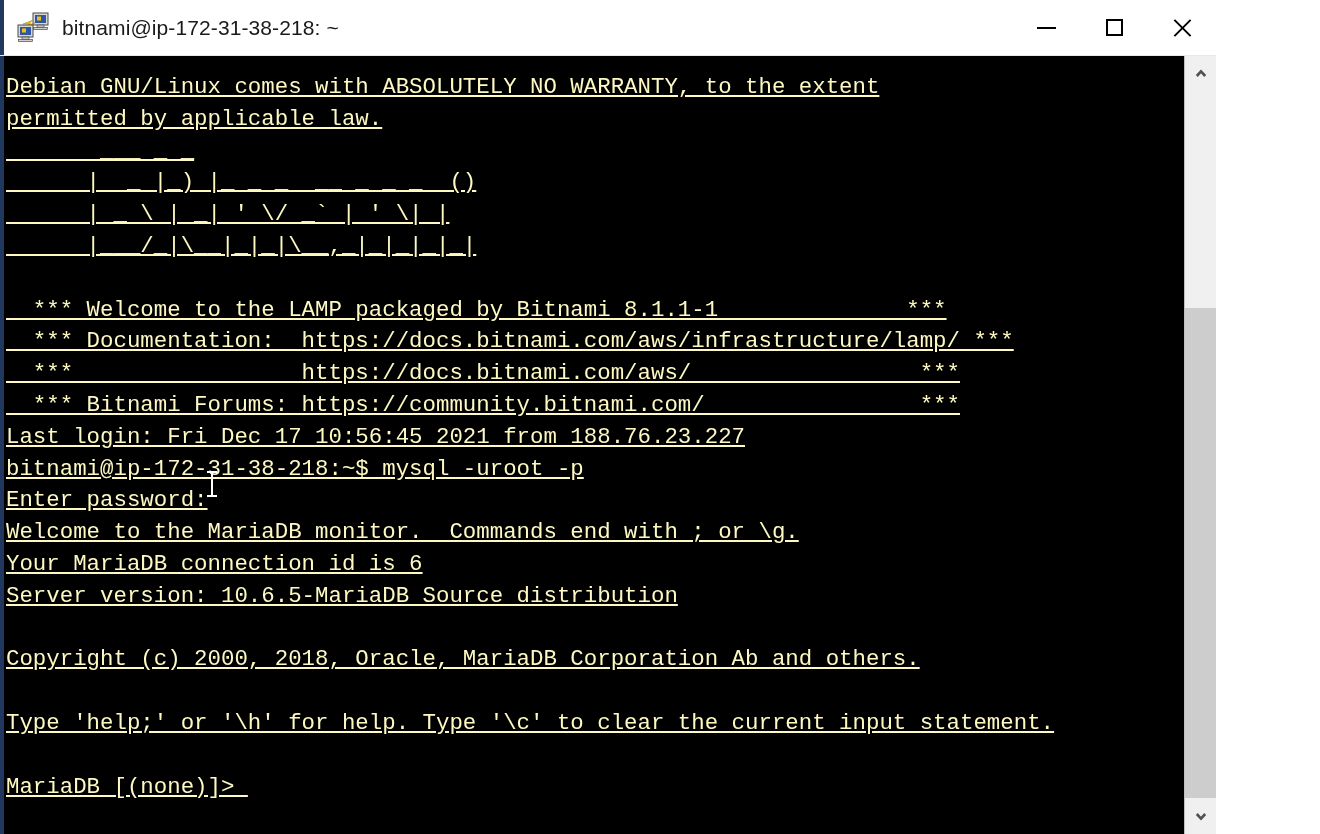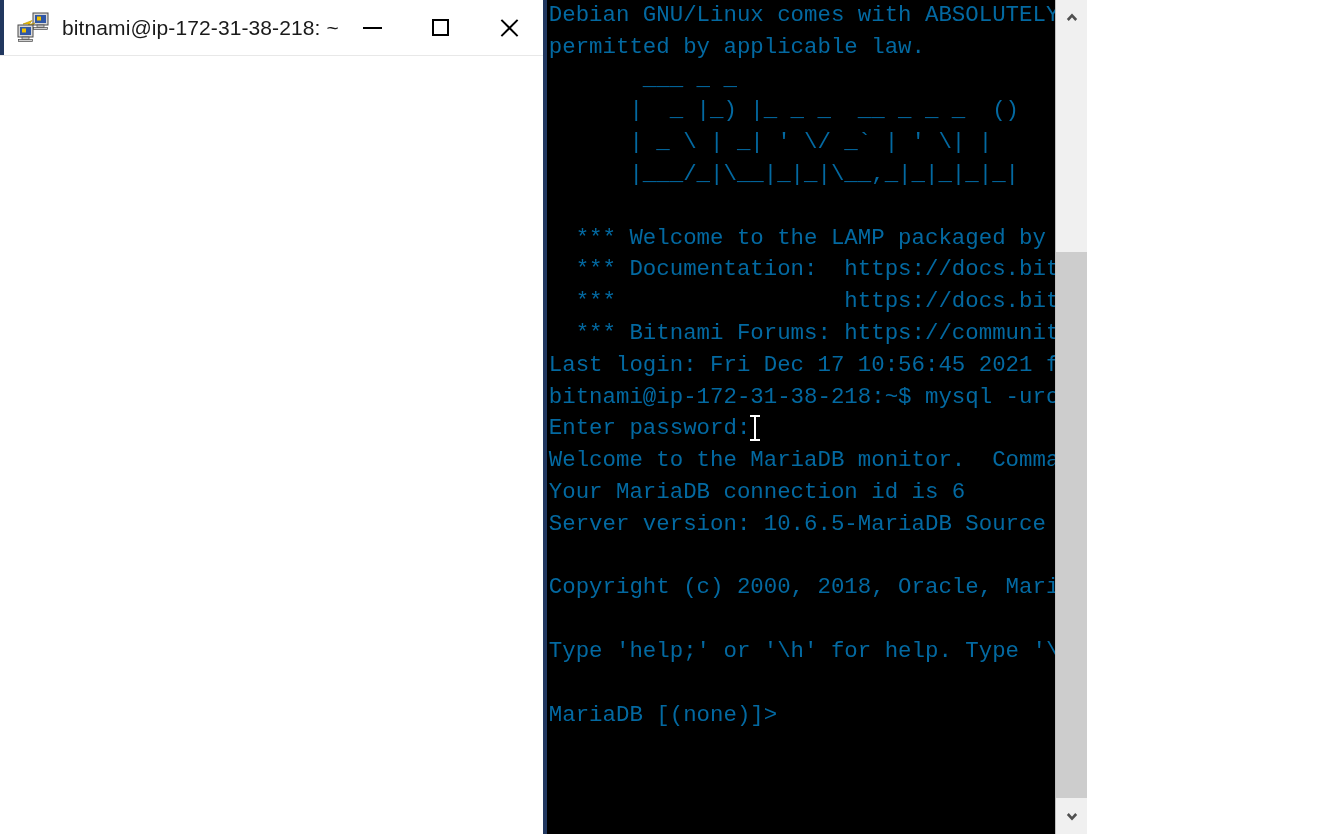--- a/index.html
+++ b/index.html
@@ -9,24 +9,25 @@
     padding: 0;
     width: 1320px;
     height: 834px;
     overflow: hidden;
     background: #ffffff;
     font-family: "Liberation Sans", sans-serif;
   }
 
   #window {
     position: relative;
-    width: 1087px;
+    width: 1216px;
     height: 834px;
     background: #ffffff;
     display: flex;
+    flex-direction: column;
   }
 
   
   #titlebar {
     position: relative;
     height: 56px;
     min-height: 56px;
     background: #ffffff;
     display: flex;
     align-items: center;
@@ -109,26 +110,27 @@
     position: relative;
     flex: 1 1 auto;
     background: #000000;
     overflow: hidden;
     padding: 0;
   }
   #term-text {
     font-family: "Liberation Mono", "DejaVu Sans Mono", monospace;
     font-size: 22.4px;
     line-height: 31.8px;
-    color: #0369a1;
+    color: #fef9c3;
     white-space: pre;
     margin: 0;
-    padding: 0 0 0 2px;
+    padding: 16px 0 0 2px;
     letter-spacing: 0px;
     user-select: text;
+    text-decoration: underline;
   }
   
   #mouse-pointer {
     position: absolute;
     left: 203px;
     top: 413px;
     width: 10px;
     height: 30px;
     pointer-events: none;
   }

